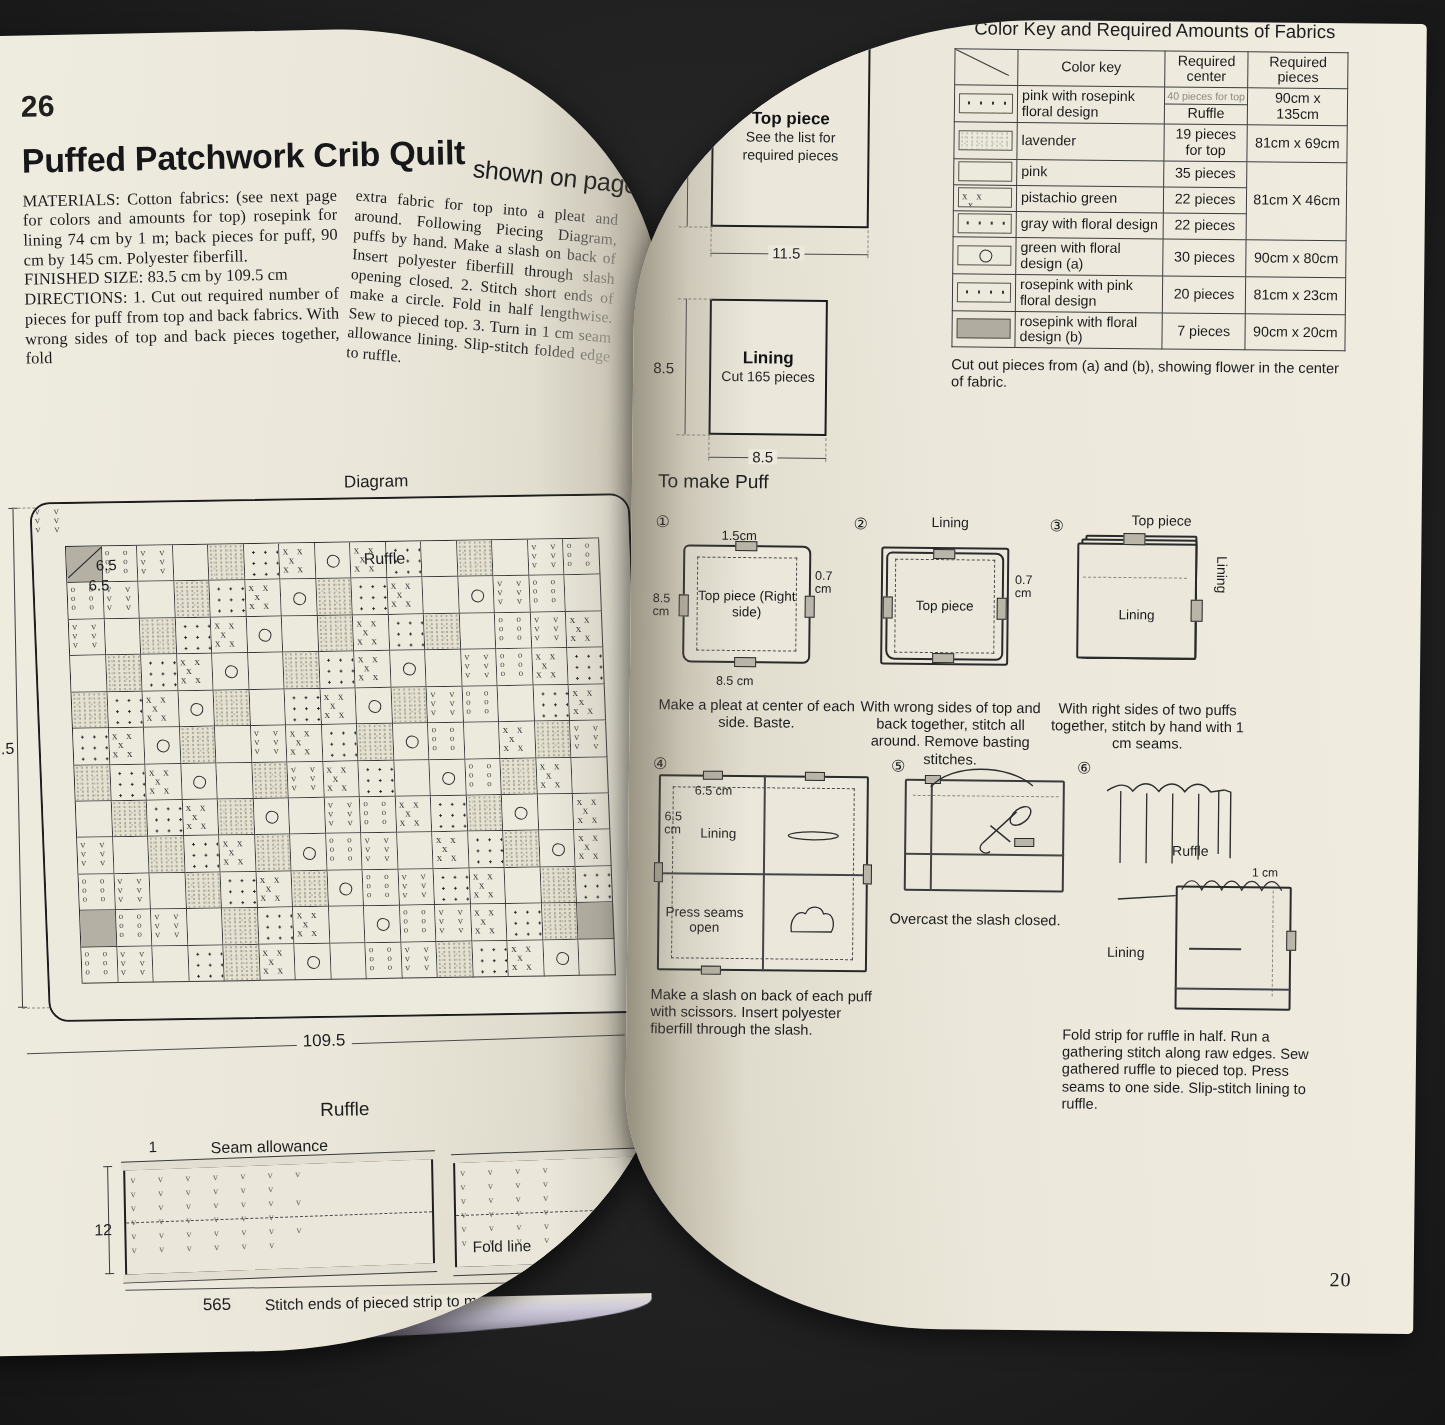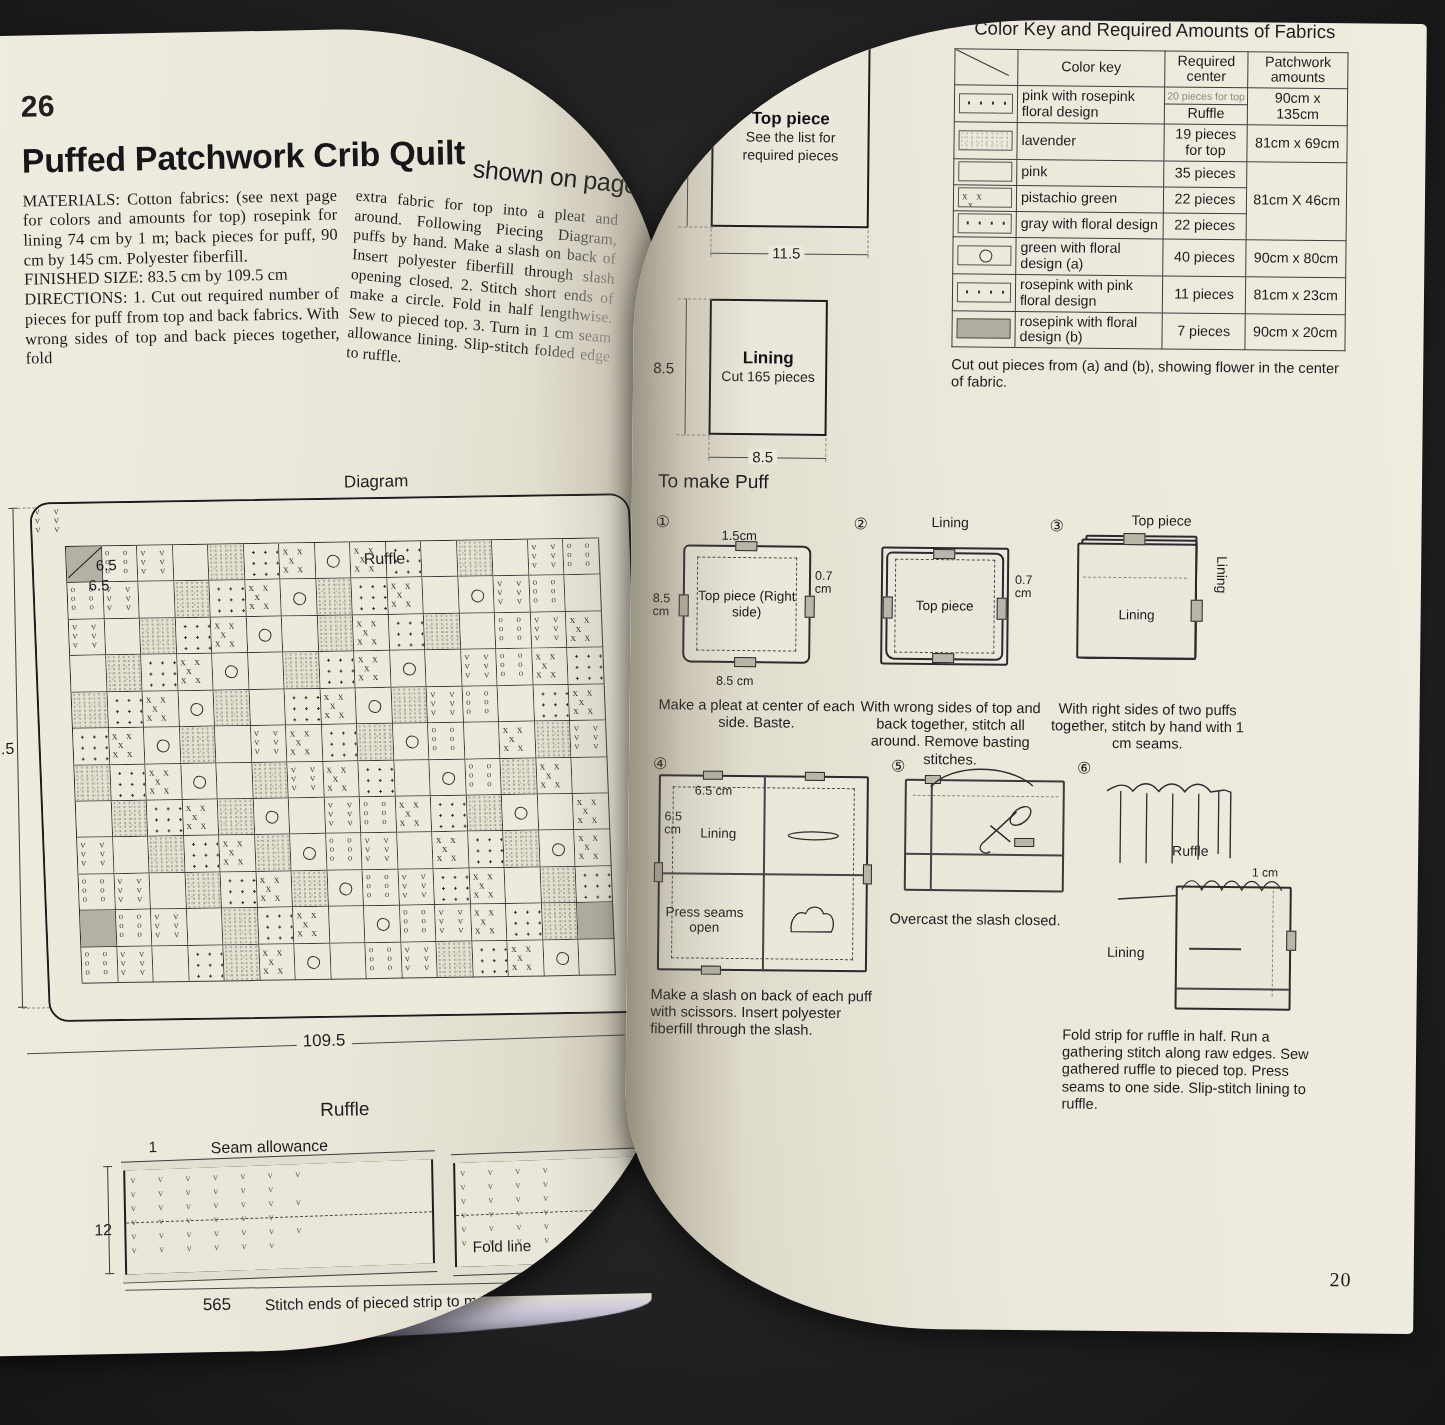--- a/index.html
+++ b/index.html
@@ -520,29 +520,29 @@
        <table class="ckt">
          <tbody id="ckBody">
                 <tr>
                   <td class="sw hdr-diag">
                     <svg width="54" height="26">
                       <line x1="0" y1="0" x2="54" y2="26" stroke="#3d3d3f" stroke-width="1.1"></line>
                     </svg>
                   </td>
                   <td class="name" style="text-align:center">Color key</td>
                   <td class="pcs">Required center</td>
-                  <td class="amt">Patchwork amounts</td>
+                  <td class="amt">Required pieces</td>
                 </tr>
                 <tr>
                   <td class="sw">
                     <div class="swbox p-dots"></div>
                   </td>
                   <td class="name">pink with rosepink floral design</td>
                   <td class="pcs" style="padding: 0px;">
-                    <span class="sub-small">20 pieces for top</span>
+                    <span class="sub-small">40 pieces for top</span>
                     <span class="sub-big">Ruffle</span>
                   </td>
                   <td class="amt">90cm x 135cm</td>
                 </tr>
                 <tr>
                   <td class="sw">
                     <div class="swbox p-speck"></div>
                   </td>
                   <td class="name">lavender</td>
                   <td class="pcs">19 pieces for top</td>
@@ -568,29 +568,29 @@
                     <div class="swbox p-dots"></div>
                   </td>
                   <td class="name">gray with floral design</td>
                   <td class="pcs">22 pieces</td>
                 </tr>
                 <tr>
                   <td class="sw">
                     <div class="swbox p-flower"></div>
                   </td>
                   <td class="name">green with floral design (a)</td>
-                  <td class="pcs">40 pieces</td>
+                  <td class="pcs">30 pieces</td>
                   <td class="amt">90cm x 80cm</td>
                 </tr>
                 <tr>
                   <td class="sw">
                     <div class="swbox p-dots"></div>
                   </td>
                   <td class="name">rosepink with pink floral design</td>
-                  <td class="pcs">11 pieces</td>
+                  <td class="pcs">20 pieces</td>
                   <td class="amt">81cm x 23cm</td>
                 </tr>
                 <tr>
                   <td class="sw">
                     <div class="swbox p-gray gray"></div>
                   </td>
                   <td class="name">rosepink with floral design (b)</td>
                   <td class="pcs">7 pieces</td>
                   <td class="amt">90cm x 20cm</td>
                 </tr>

